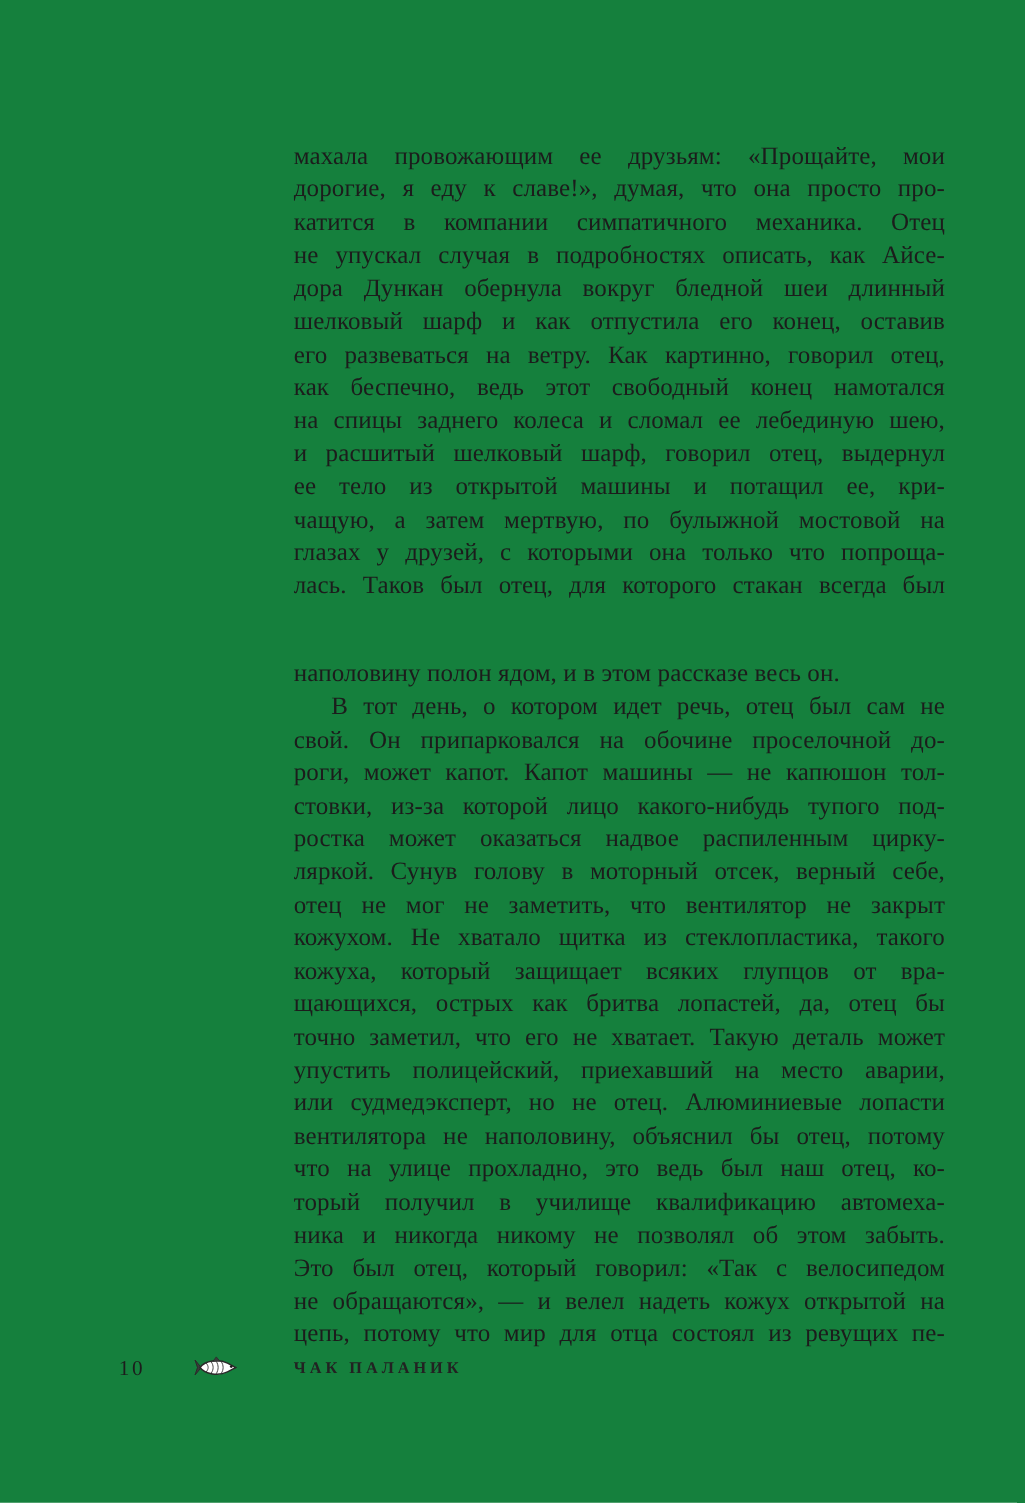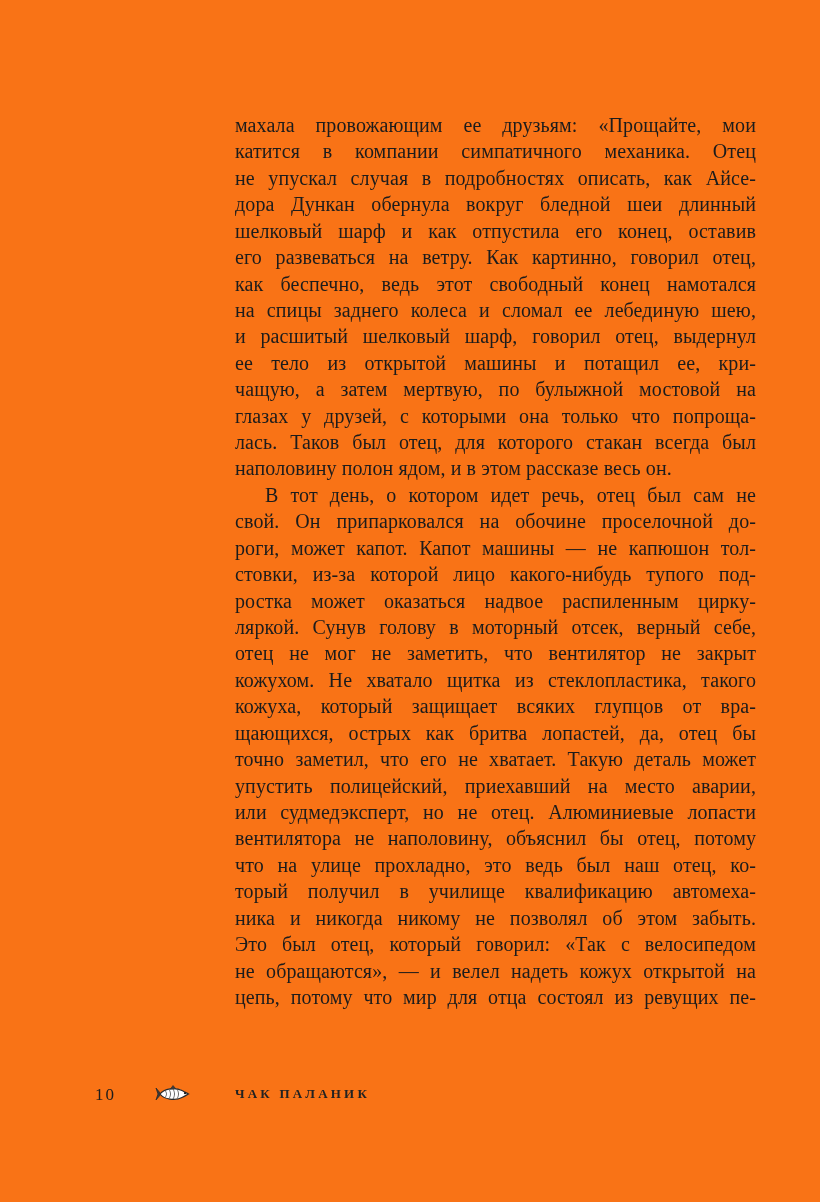--- a/index.html
+++ b/index.html
@@ -8,39 +8,40 @@
     height: 1202px;
     background: #ffffff;
     position: relative;
     font-family: "Liberation Serif", "DejaVu Serif", serif;
     color: #1c1c1c;
     overflow: hidden;
   }
   .page {
     position: absolute;
     inset: 0;
-    background: #f97316;
+    background: #15803d;
   }
   .text-block {
     position: absolute;
     left: 235px;
     top: 112px;
     width: 521px;
     font-size: 20px;
     line-height: 26.43px;
     letter-spacing: 0.1px;
   }
   .line {
     text-align: justify;
     text-align-last: justify;
     height: 26.43px;
     overflow: hidden;
   }
   .line.para-end {
     text-align-last: left;
+    margin-top: 44px;
   }
   .line.indent {
     text-indent: 30px;
   }
   .footer {
     position: absolute;
     left: 0;
     top: 1083px;
     width: 693px;
     height: 30px;
@@ -69,20 +70,21 @@
     color: #222222;
   }
 </style>
 </head>
 <body>
 
 <div class="page">
 
   <div class="text-block">
       <div class="line">махала провожающим ее друзьям: «Прощайте, мои</div>
+      <div class="line">дорогие, я еду к славе!», думая, что она просто про-</div>
       <div class="line">катится в компании симпатичного механика. Отец</div>
       <div class="line">не упускал случая в подробностях описать, как Айсе-</div>
       <div class="line">дора Дункан обернула вокруг бледной шеи длинный</div>
       <div class="line">шелковый шарф и как отпустила его конец, оставив</div>
       <div class="line">его развеваться на ветру. Как картинно, говорил отец,</div>
       <div class="line">как беспечно, ведь этот свободный конец намотался</div>
       <div class="line">на спицы заднего колеса и сломал ее лебединую шею,</div>
       <div class="line">и расшитый шелковый шарф, говорил отец, выдернул</div>
       <div class="line">ее тело из открытой машины и потащил ее, кри-</div>
       <div class="line">чащую, а затем мертвую, по булыжной мостовой на</div>

